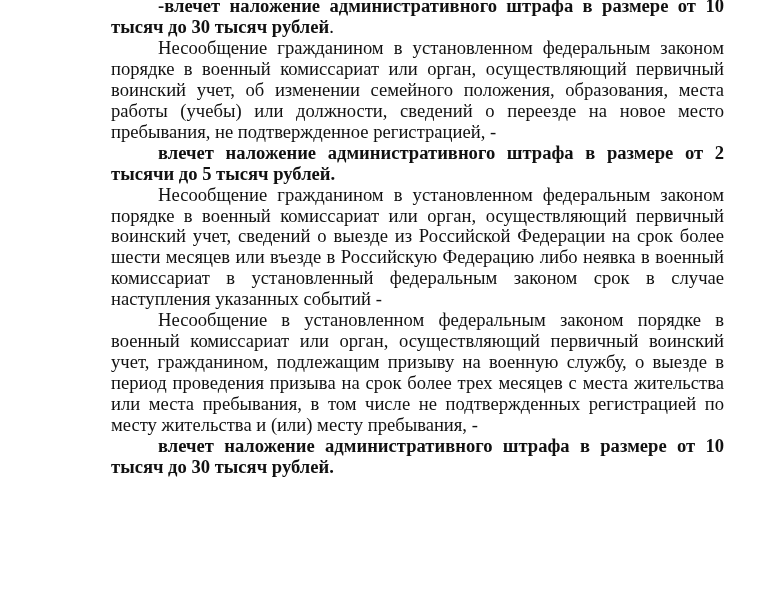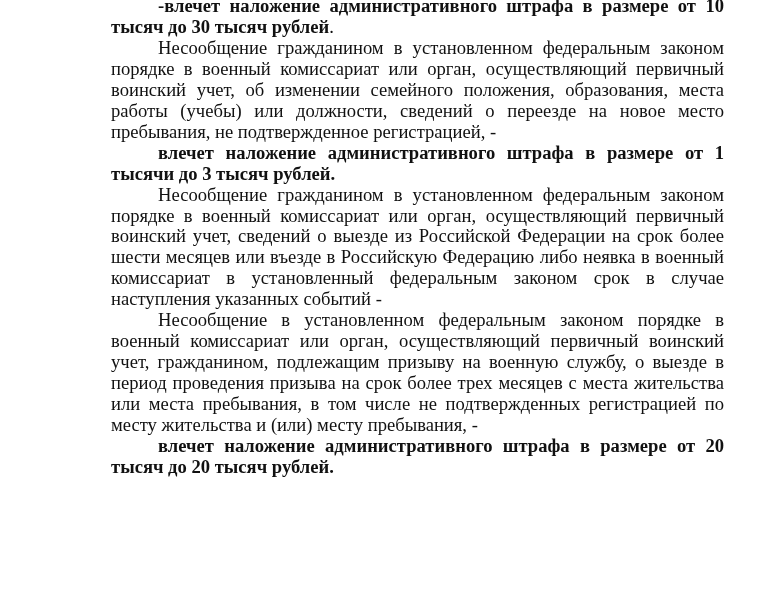--- a/index.html
+++ b/index.html
@@ -21,17 +21,17 @@
     text-align-last: left;
   }
   .para.bold { font-weight: bold; }
 </style>
 </head>
 <body>
 
 <div class="page">
   <p class="para bold"><span>-влечет наложение административного штрафа в размере от 10 тысяч до 30 тысяч рублей</span><span style="font-weight:normal">.</span></p>
   <p class="para">Несообщение гражданином в установленном федеральным законом порядке в военный комиссариат или орган, осуществляющий первичный воинский учет, об изменении семейного положения, образования, места работы (учебы) или должности, сведений о переезде на новое место пребывания, не подтвержденное регистрацией, -</p>
-  <p class="para bold">влечет наложение административного штрафа в размере от 1 тысячи до 3 тысяч рублей.</p>
+  <p class="para bold">влечет наложение административного штрафа в размере от 2 тысячи до 5 тысяч рублей.</p>
   <p class="para">Несообщение гражданином в установленном федеральным законом порядке в военный комиссариат или орган, осуществляющий первичный воинский учет, сведений о выезде из Российской Федерации на срок более шести месяцев или въезде в Российскую Федерацию либо неявка в военный комиссариат в установленный федеральным законом срок в случае наступления указанных событий -</p>
   <p class="para">Несообщение в установленном федеральным законом порядке в военный комиссариат или орган, осуществляющий первичный воинский учет, гражданином, подлежащим призыву на военную службу, о выезде в период проведения призыва на срок более трех месяцев с места жительства или места пребывания, в том числе не подтвержденных регистрацией по месту жительства и (или) месту пребывания, -</p>
-  <p class="para bold">влечет наложение административного штрафа в размере от 20 тысяч до 20 тысяч рублей.</p>
+  <p class="para bold">влечет наложение административного штрафа в размере от 10 тысяч до 30 тысяч рублей.</p>
 </div>
 
 </body></html>

